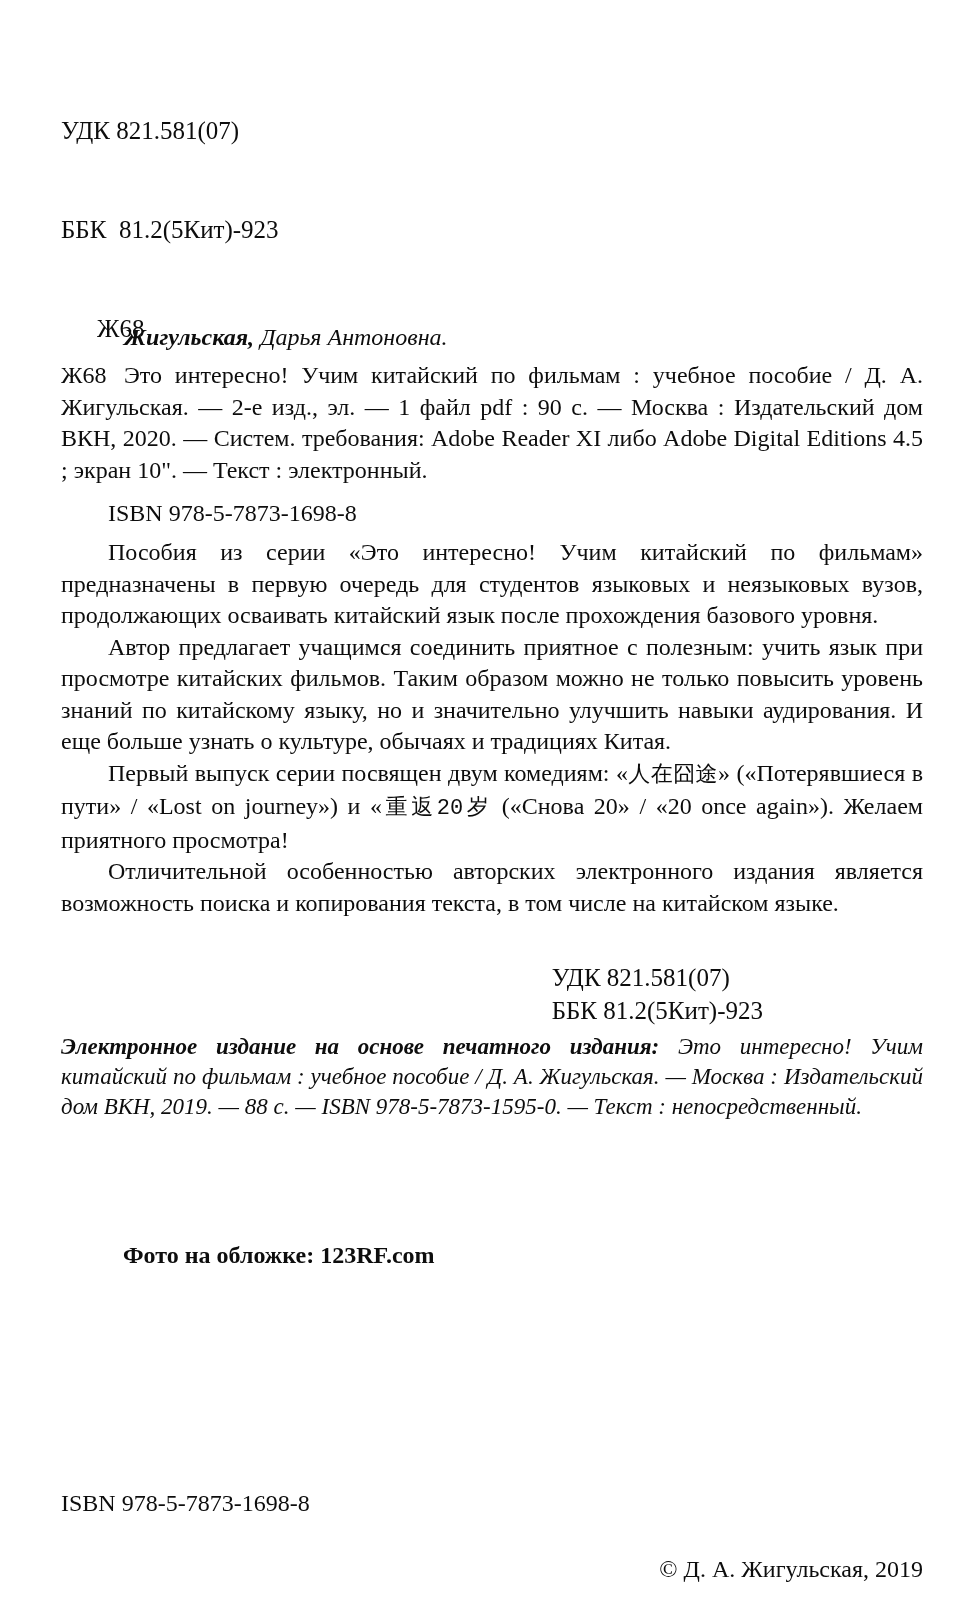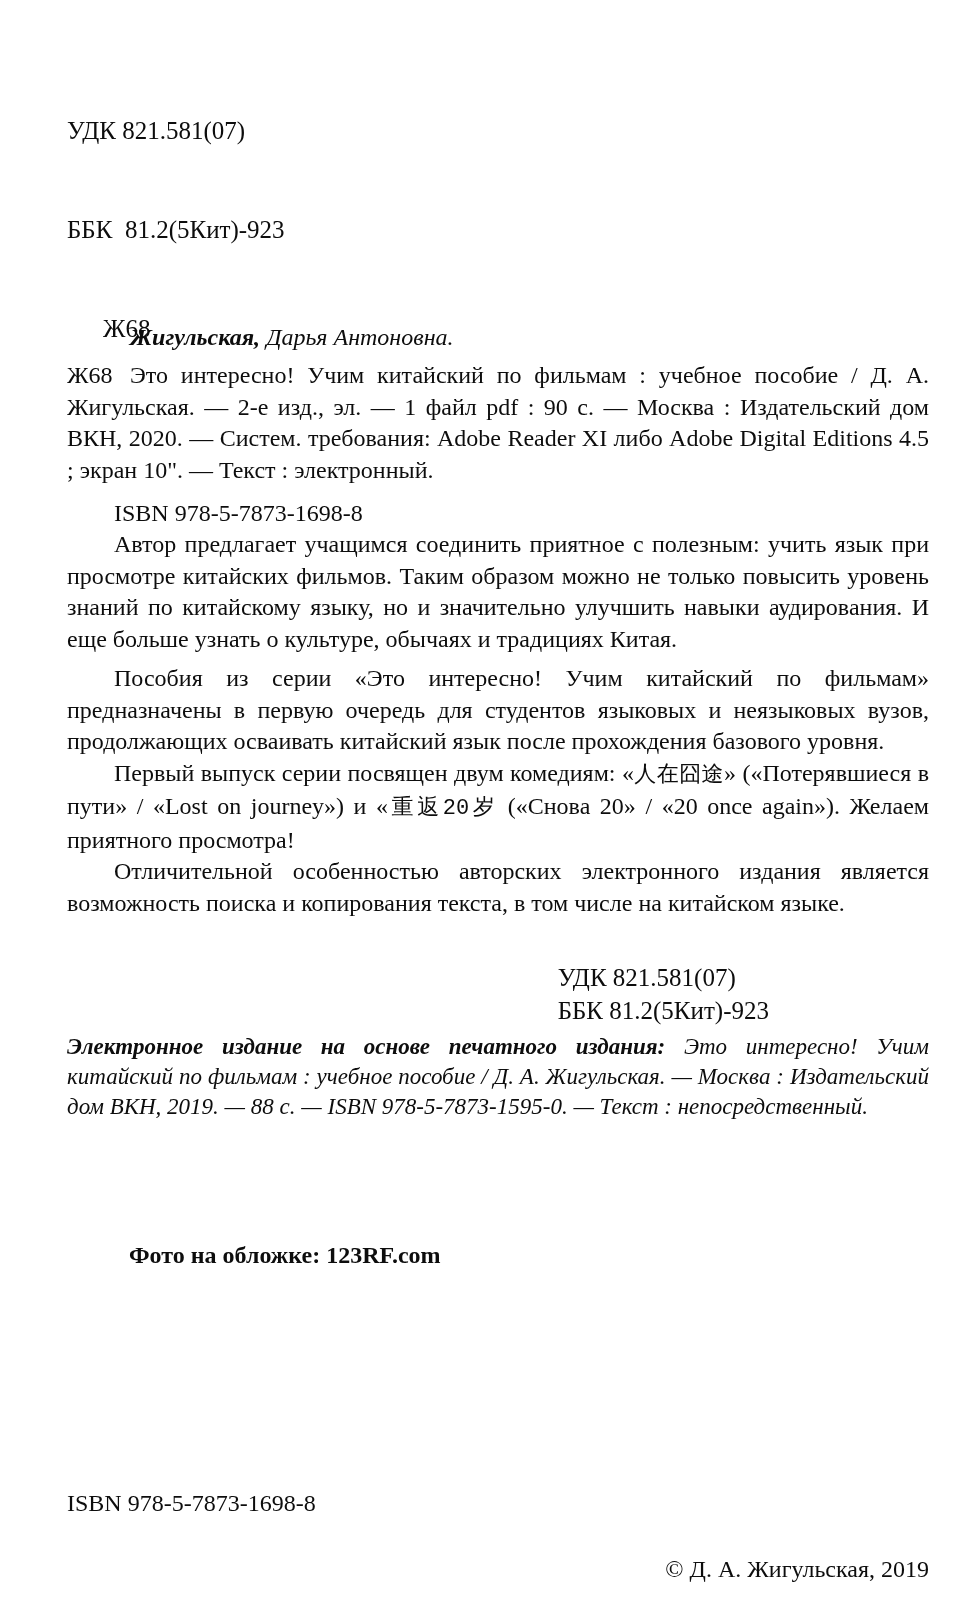--- a/index.html
+++ b/index.html
@@ -10,21 +10,21 @@
   body {
     width: 960px;
     height: 1614px;
     position: relative;
     font-family: "Liberation Serif", "DejaVu Serif", serif;
     color: #0d0d0d;
     -webkit-font-smoothing: antialiased;
   }
   .page {
     position: absolute;
-    left: 17px; top: 0;
+    left: 11px; top: 0;
     width: 804px;
     height: 1614px;
     box-sizing: border-box;
     padding: 0;
   }
 
   
   .classif-top {
     position: absolute;
     left: 50px;
@@ -173,23 +173,23 @@
 
     <div class="record-head"><b>Жигульская,</b><span> Дарья Антоновна.</span></div>
 
     <div class="record-body">
       <span class="sigil">Ж68</span>
       <div class="desc">Это интересно! Учим китайский по фильмам : учебное пособие / Д. А. Жигульская. — 2-е изд., эл. — 1 файл pdf : 90 с. — Москва : Издательский дом ВКН, 2020. — Систем. требования: Adobe Reader XI либо Adobe Digital Editions 4.5 ; экран 10". — Текст : электронный.</div>
     </div>
 
     <div class="isbn-line">ISBN 978-5-7873-1698-8</div>
 
+    <div class="annot">Пособия из серии «Это интересно! Учим китайский по фильмам» предназначены в первую очередь для студентов языковых и неязыковых вузов, продолжающих осваивать китайский язык после прохождения базового уровня.</div>
+
     <div class="annot tight">Автор предлагает учащимся соединить приятное с полезным: учить язык при просмотре китайских фильмов. Таким образом можно не только повысить уровень знаний по китайскому языку, но и значительно улучшить навыки аудирования. И еще больше узнать о культуре, обычаях и традициях Китая.</div>
-
-    <div class="annot">Пособия из серии «Это интересно! Учим китайский по фильмам» предназначены в первую очередь для студентов языковых и неязыковых вузов, продолжающих осваивать китайский язык после прохождения базового уровня.</div>
 
     <div class="annot tight"><span>Первый выпуск серии посвящен двум комедиям: «</span><span class="cjk">人在囧途</span><span>» («Потерявшиеся в пути» / «Lost on journey») и «</span><span class="cjk">重返20岁</span><span> («Снова 20» / «20 once again»). Желаем приятного просмотра!</span></div>
 
     <div class="annot tight">Отличительной особенностью авторских электронного издания является возможность поиска и копирования текста, в том числе на китайском языке.</div>
   </div>
 
   <div class="classif-bottom">
     <span class="ln">УДК 821.581(07)</span>
     <span class="ln">ББК 81.2(5Кит)-923</span>
   </div>

